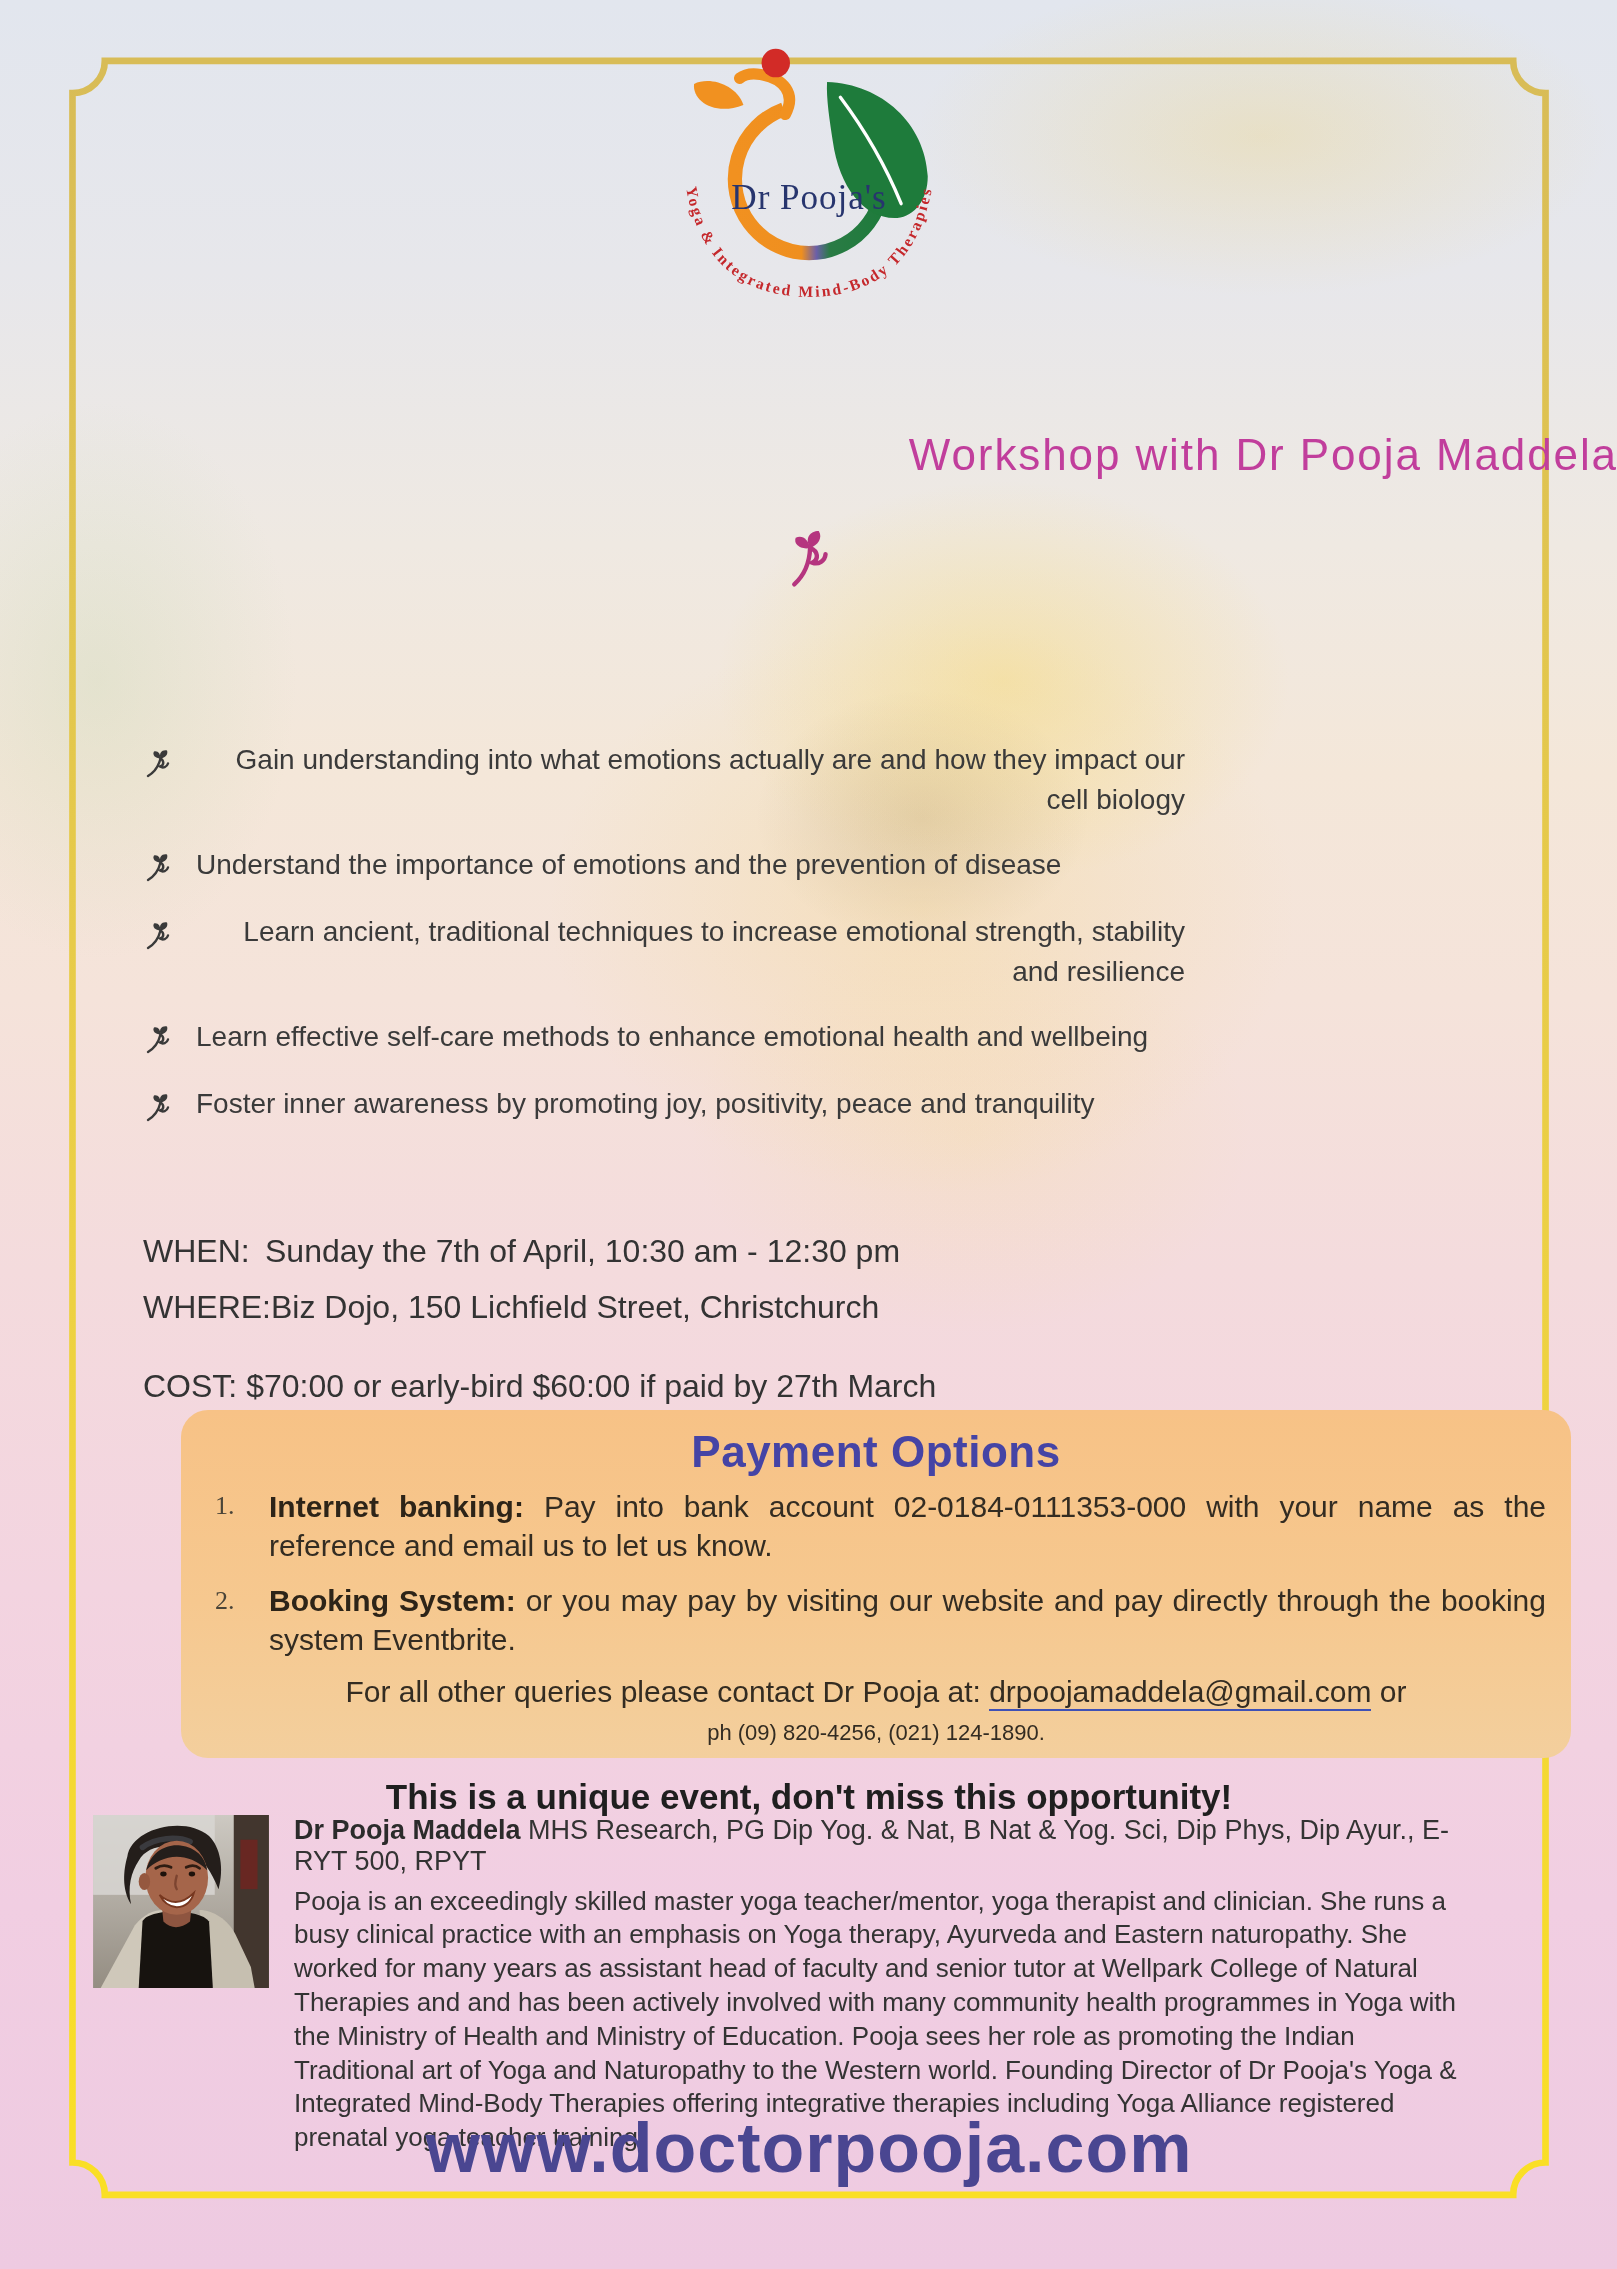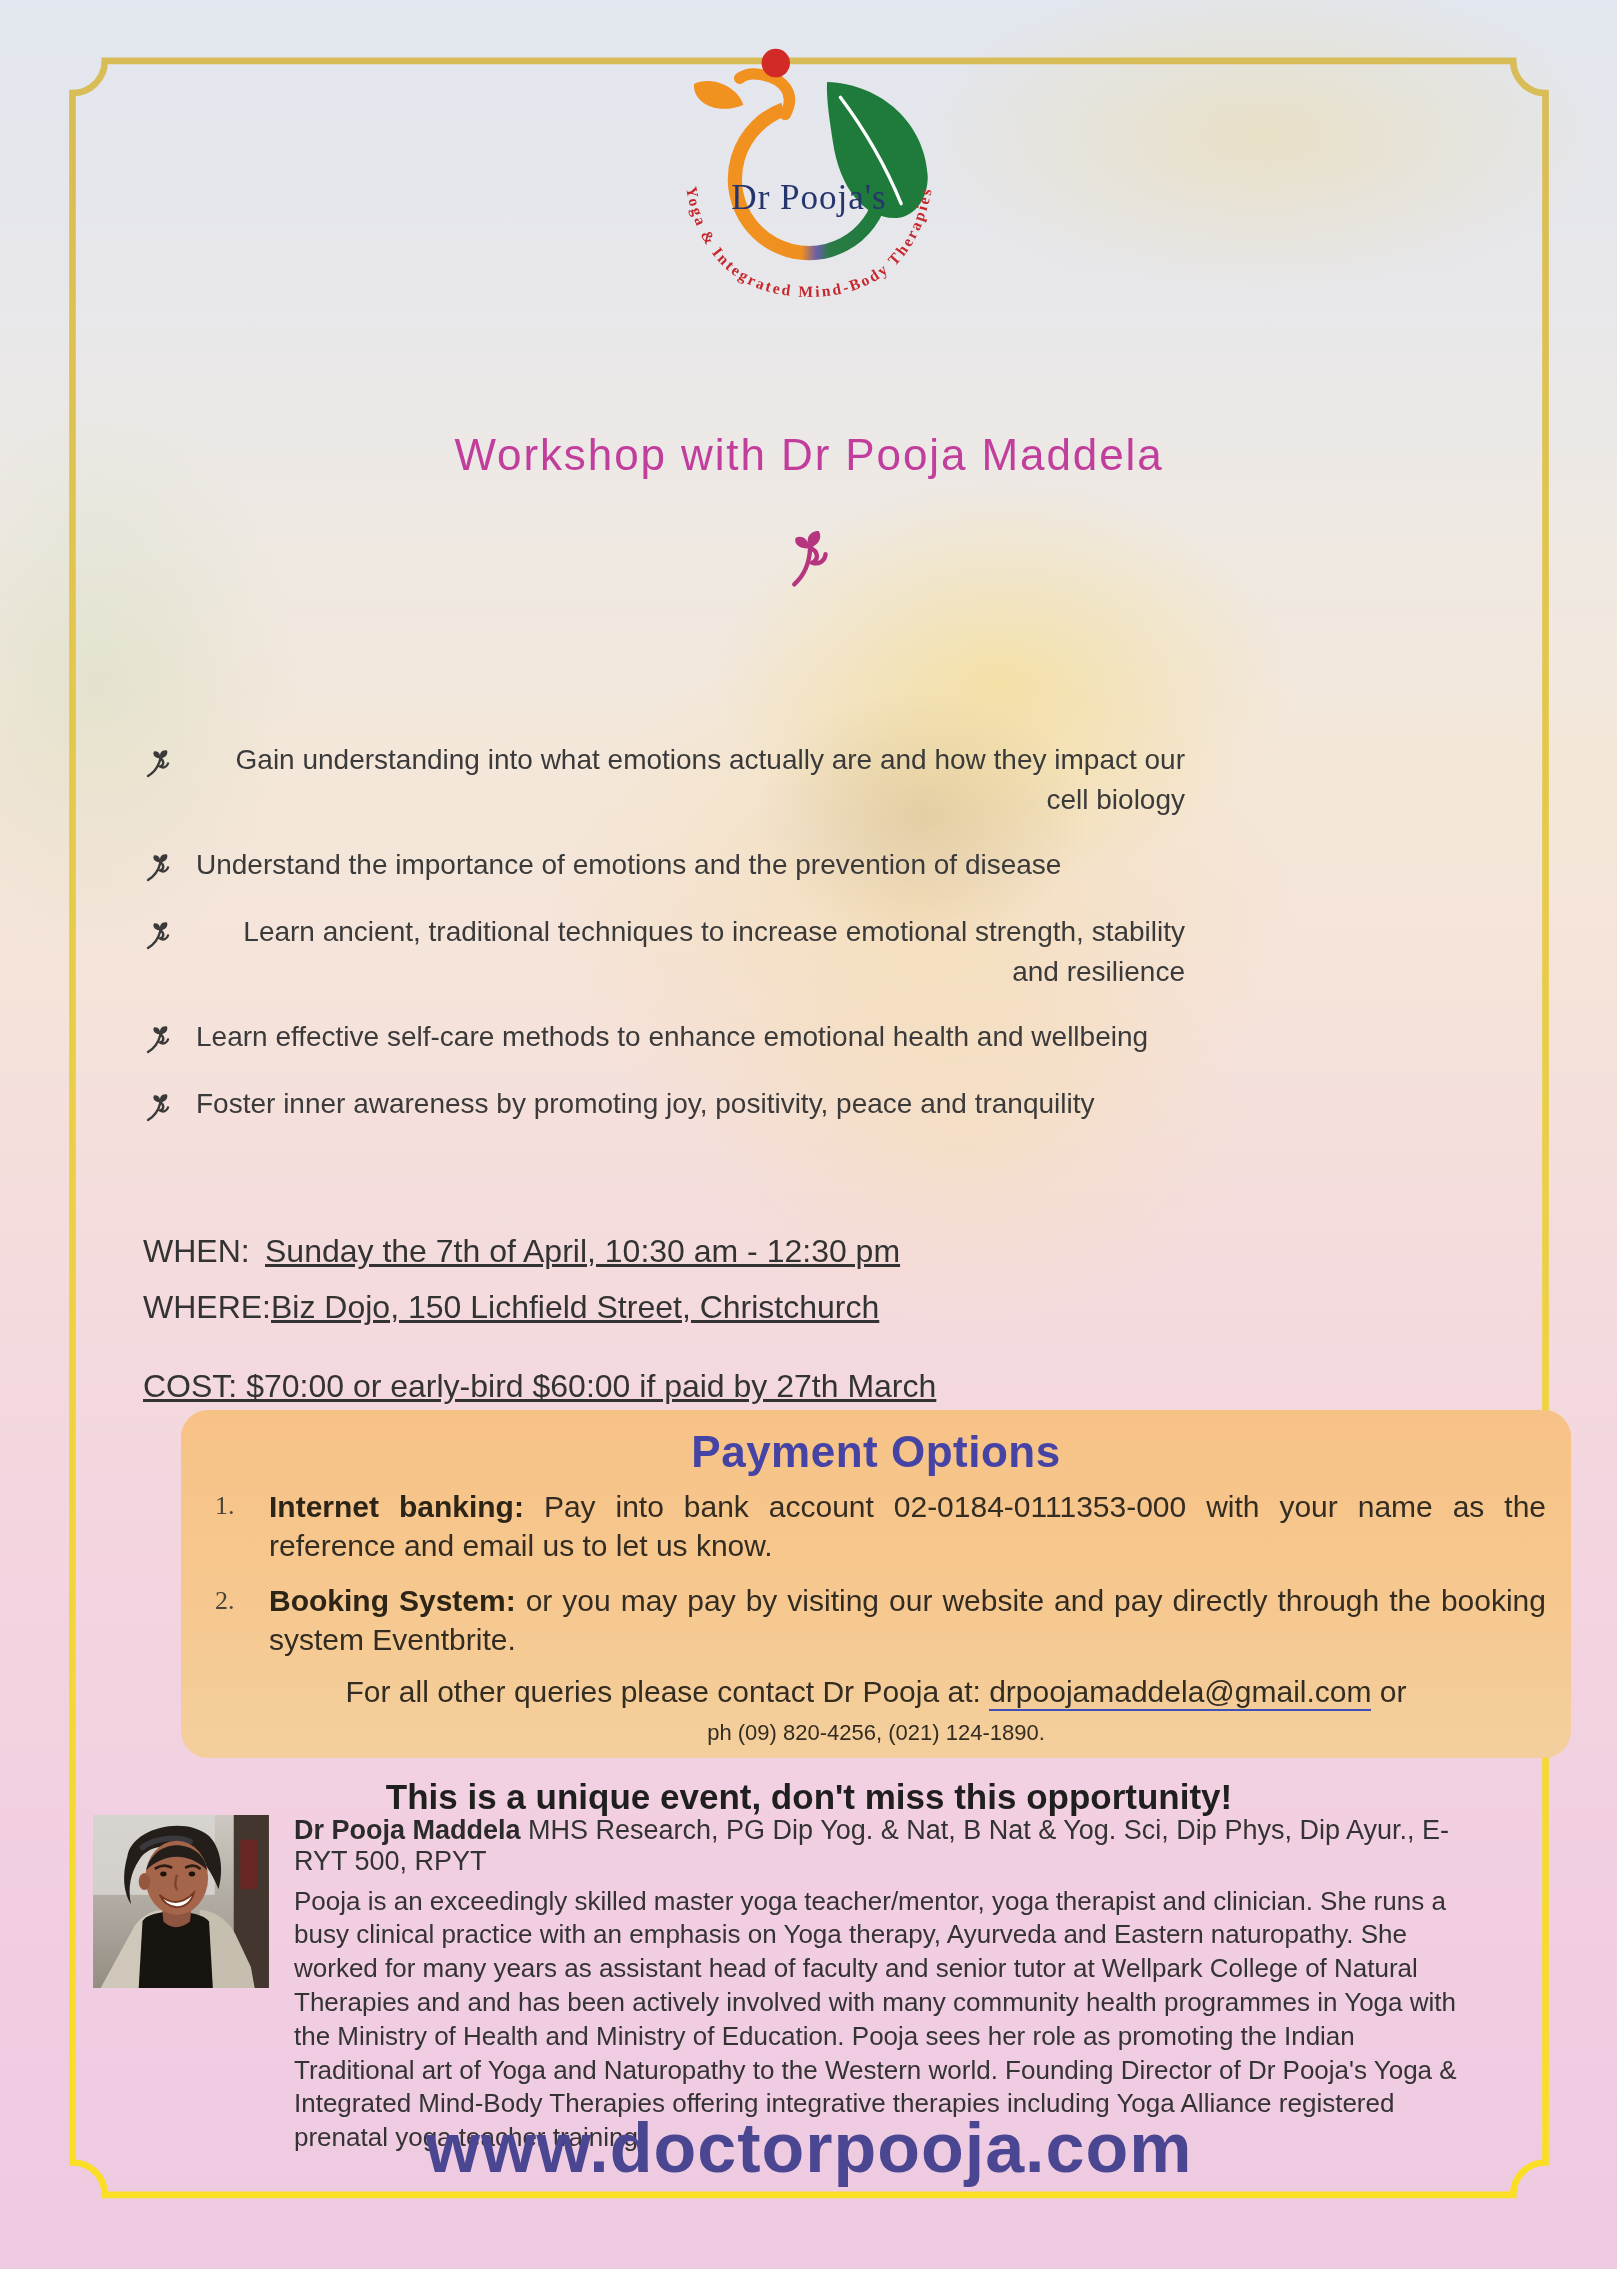--- a/index.html
+++ b/index.html
@@ -22,39 +22,39 @@
   .content{position:absolute;inset:0;z-index:2;}
 
   
   .logo-wrap{position:absolute;top:46px;left:0;width:100%;display:flex;justify-content:center;}
   .logo-name{font-family:"Liberation Serif", serif;font-size:37px;fill:#27356e;letter-spacing:1px;}
   .logo-tagline{font-family:"Liberation Serif", serif;font-weight:bold;font-size:16.5px;fill:#c5282c;letter-spacing:2.5px;}
 
   
   .title{position:absolute;top:302px;left:0;width:100%;text-align:center;
     font-size:82px;font-weight:400;letter-spacing:4.8px;color:#c13e9c;}
-  .subtitle{position:absolute;top:430px;left:0;width:100%;text-align:center;
+  .subtitle{position:absolute;top:430px;left:0;width:100%;text-align:right;
     font-size:44px;letter-spacing:1.9px;color:#c13e9c;}
   .ornament{position:absolute;top:529px;left:0;width:100%;display:flex;justify-content:center;color:#b5357f;}
   .ornament svg{width:59px;height:59px;transform:rotate(-12deg);}
 
   .intro{position:absolute;top:609px;left:0;width:100%;text-align:center;
     font-size:38px;line-height:1.35;color:#3e3e8d;}
 
   
   .bullets{position:absolute;top:740px;left:143px;width:1065px;list-style:none;margin:0;padding:0;}
   .bullets li{display:flex;align-items:flex-start;margin-bottom:25px;color:#3a3a3a;}
   .bullets .glyph{flex:0 0 53px;padding-top:7.6px;color:#3a3a3a;}
   .bullets .glyph svg{width:32px;height:32px;}
   .bullets .btext{font-size:28px;line-height:1.42;max-width:989px;text-align:right;}
   .fleuron .leafA,.fleuron .leafB{fill:currentColor;}
   .fleuron .stem,.fleuron .curl{stroke:currentColor;stroke-width:2.4;stroke-linecap:round;fill:none;}
 
   
-  .details{position:absolute;top:1233px;left:143px;width:1236px;color:#333;font-size:32px;text-decoration:underline;}
+  .details{position:absolute;top:1233px;left:143px;width:1236px;color:#333;font-size:32px;}
   .details .row{margin-bottom:19px;}
   .details .lbl{display:inline-block;min-width:122px;}
   .details .cost{margin-top:42px;}
 
   
   .paybox{position:absolute;top:1410px;left:181px;width:1390px;height:348px;border-radius:27px;
     background:linear-gradient(180deg,#f7c286 0%,#f6c88f 55%,#f3cf9d 100%);}
   .paybox h2{margin:17px 0 9.5px 0;text-align:center;font-size:44px;color:#4544a5;letter-spacing:0.5px;}
   .paylist{list-style:none;margin:0;padding:0 25px 0 0;}
   .paylist li{position:relative;padding-left:88px;margin-bottom:15px;font-size:30px;line-height:1.32;

